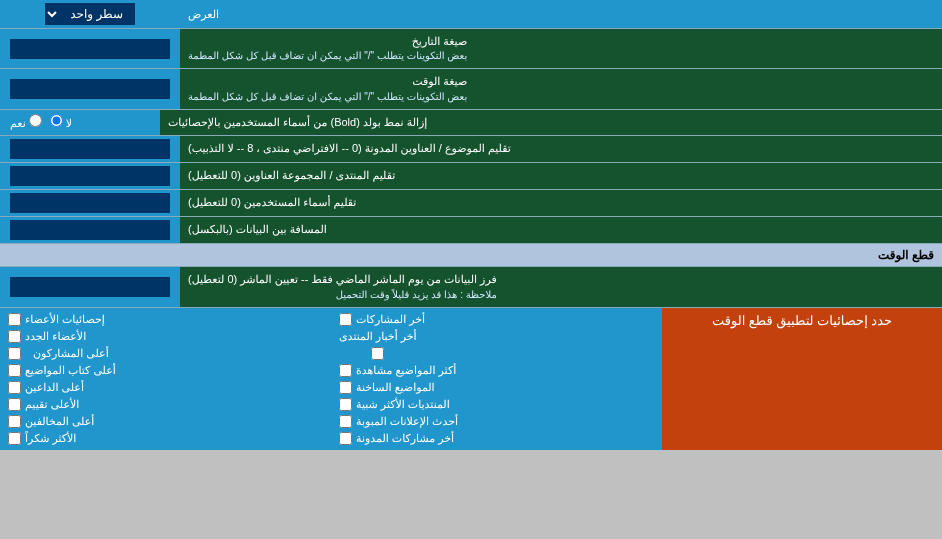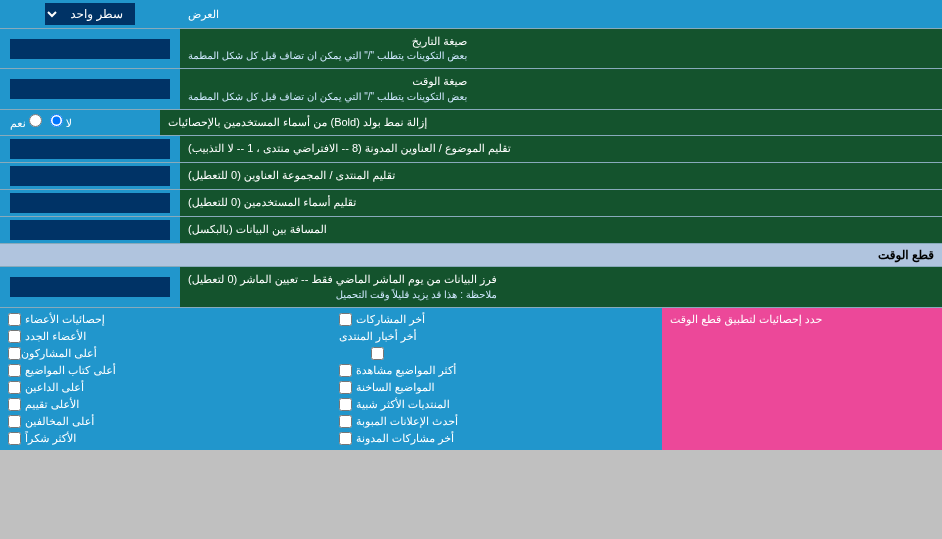--- a/index.html
+++ b/index.html
@@ -81,29 +81,29 @@
       font-size: 11px;
       cursor: pointer;
     }
 
     .stats-container {
       display: flex;
       width: 100%;
     }
 
     .stats-label-col {
-      background: #ec4899;
+      background: #c2410c;
       color: white;
       padding: 5px 8px;
       width: 280px;
       text-align: right;
-      font-size: 11px;
+      font-size: 13px;
       display: flex;
       align-items: flex-start;
-      justify-content: flex-end;
+      justify-content: center;
     }
 
     .stats-checkboxes {
       display: flex;
       flex: 1;
       background: #2196cc;
     }
 
     .checkbox-col {
       flex: 1;
@@ -220,21 +220,21 @@
       </label>
       <label>
         <input type="radio" name="bold" value="yes" style="">
         <span>نعم</span>
       </label>
     </div>
   </div>
 
   <div class="row">
     <div class="label-cell">
-      <span>تقليم الموضوع / العناوين المدونة (8 -- الافتراضي منتدى ، 1 -- لا التذبيب)</span>
+      <span>تقليم الموضوع / العناوين المدونة (0 -- الافتراضي منتدى ، 8 -- لا التذبيب)</span>
     </div>
     <div class="input-cell">
       <input type="text" style="width: 160px;">
     </div>
   </div>
 
   <div class="row">
     <div class="label-cell">
       <span>تقليم المنتدى / المجموعة العناوين (0 للتعطيل)</span>
     </div>
@@ -335,21 +335,21 @@
               <input type="checkbox" id="cb_members_stats" style="">
             </label>
           </div>
           <div class="checkbox-row">
             <label style="display: flex; align-items: center; gap: 4px; color: white; font-size: 11px; cursor: pointer;">
               <span>الأعضاء الجدد</span>
               <input type="checkbox" id="cb_new_members" style="">
             </label>
           </div>
           <div class="checkbox-row">
-            <label style="display: flex; align-items: flex-start; gap: 0; color: white; font-size: 11px; cursor: pointer;">
+            <label style="display: flex; align-items: flex-start; gap: 12px; color: white; font-size: 11px; cursor: pointer;">
               <span>أعلى المشاركون</span>
               <input type="checkbox" id="cb_top_posters" style="">
             </label>
           </div>
           <div class="checkbox-row">
             <label style="display: flex; align-items: center; gap: 4px; color: white; font-size: 11px; cursor: pointer;">
               <span>أعلى كتاب المواضيع</span>
               <input type="checkbox" id="cb_top_authors" style="">
             </label>
           </div>

